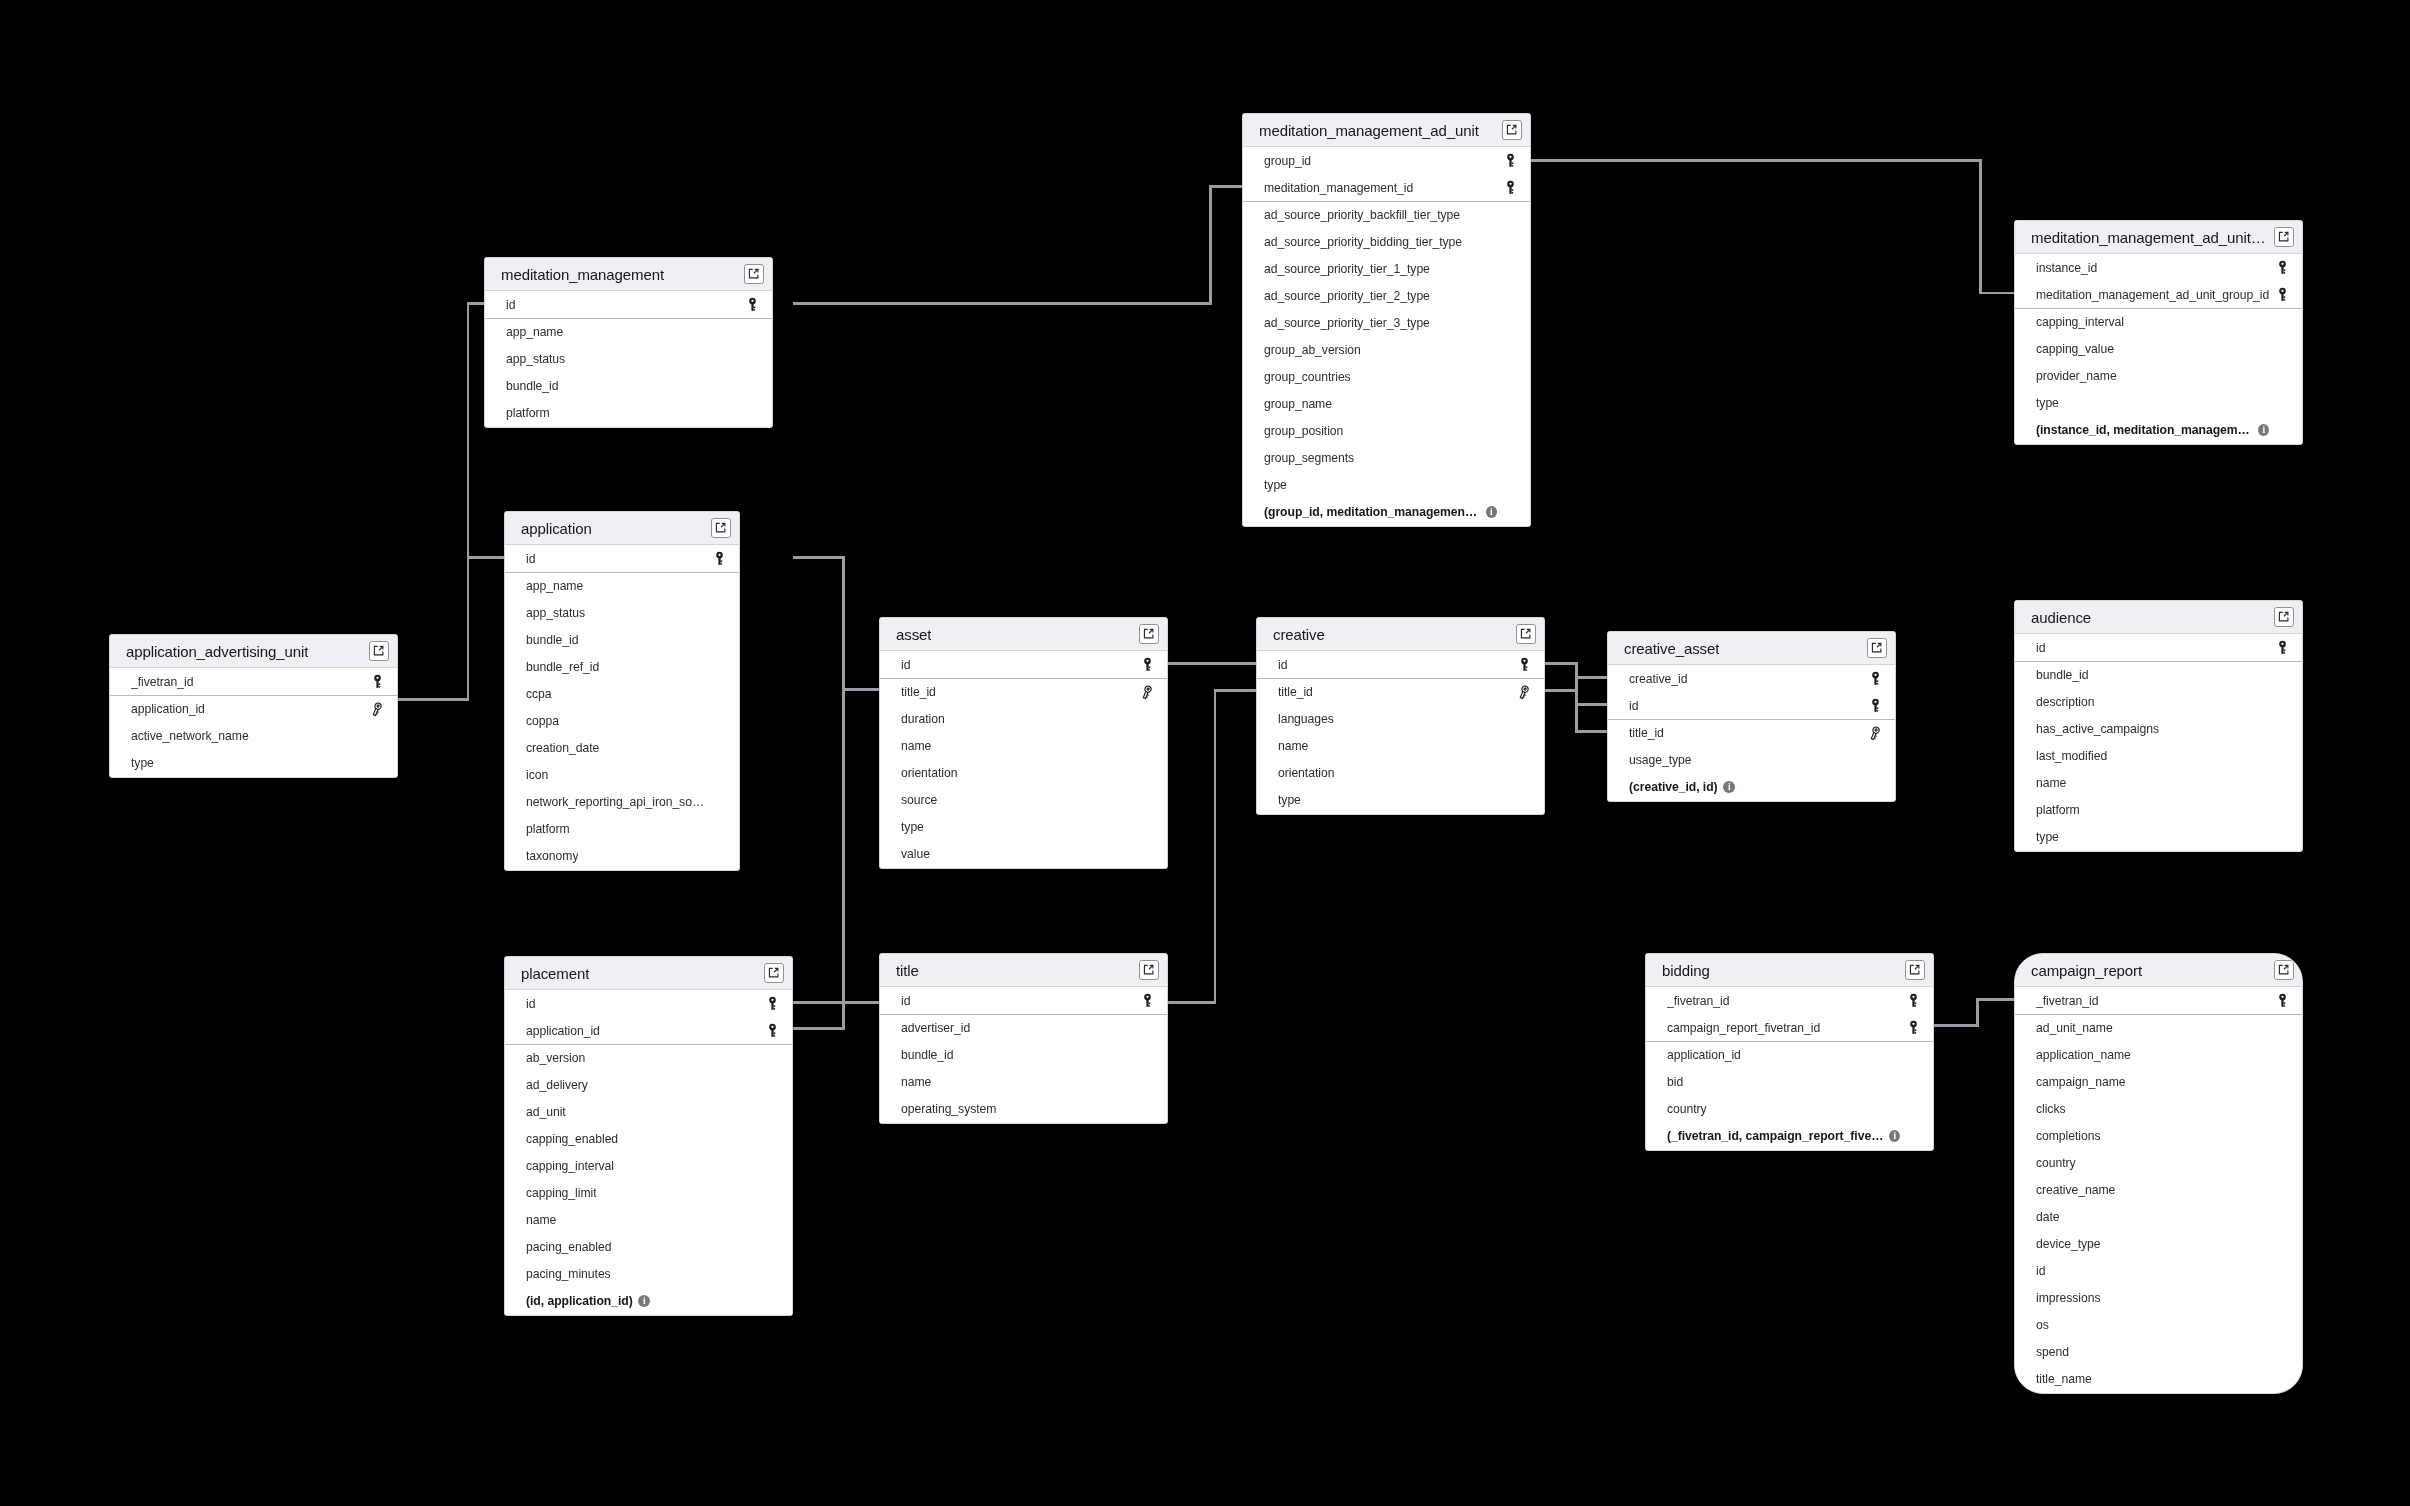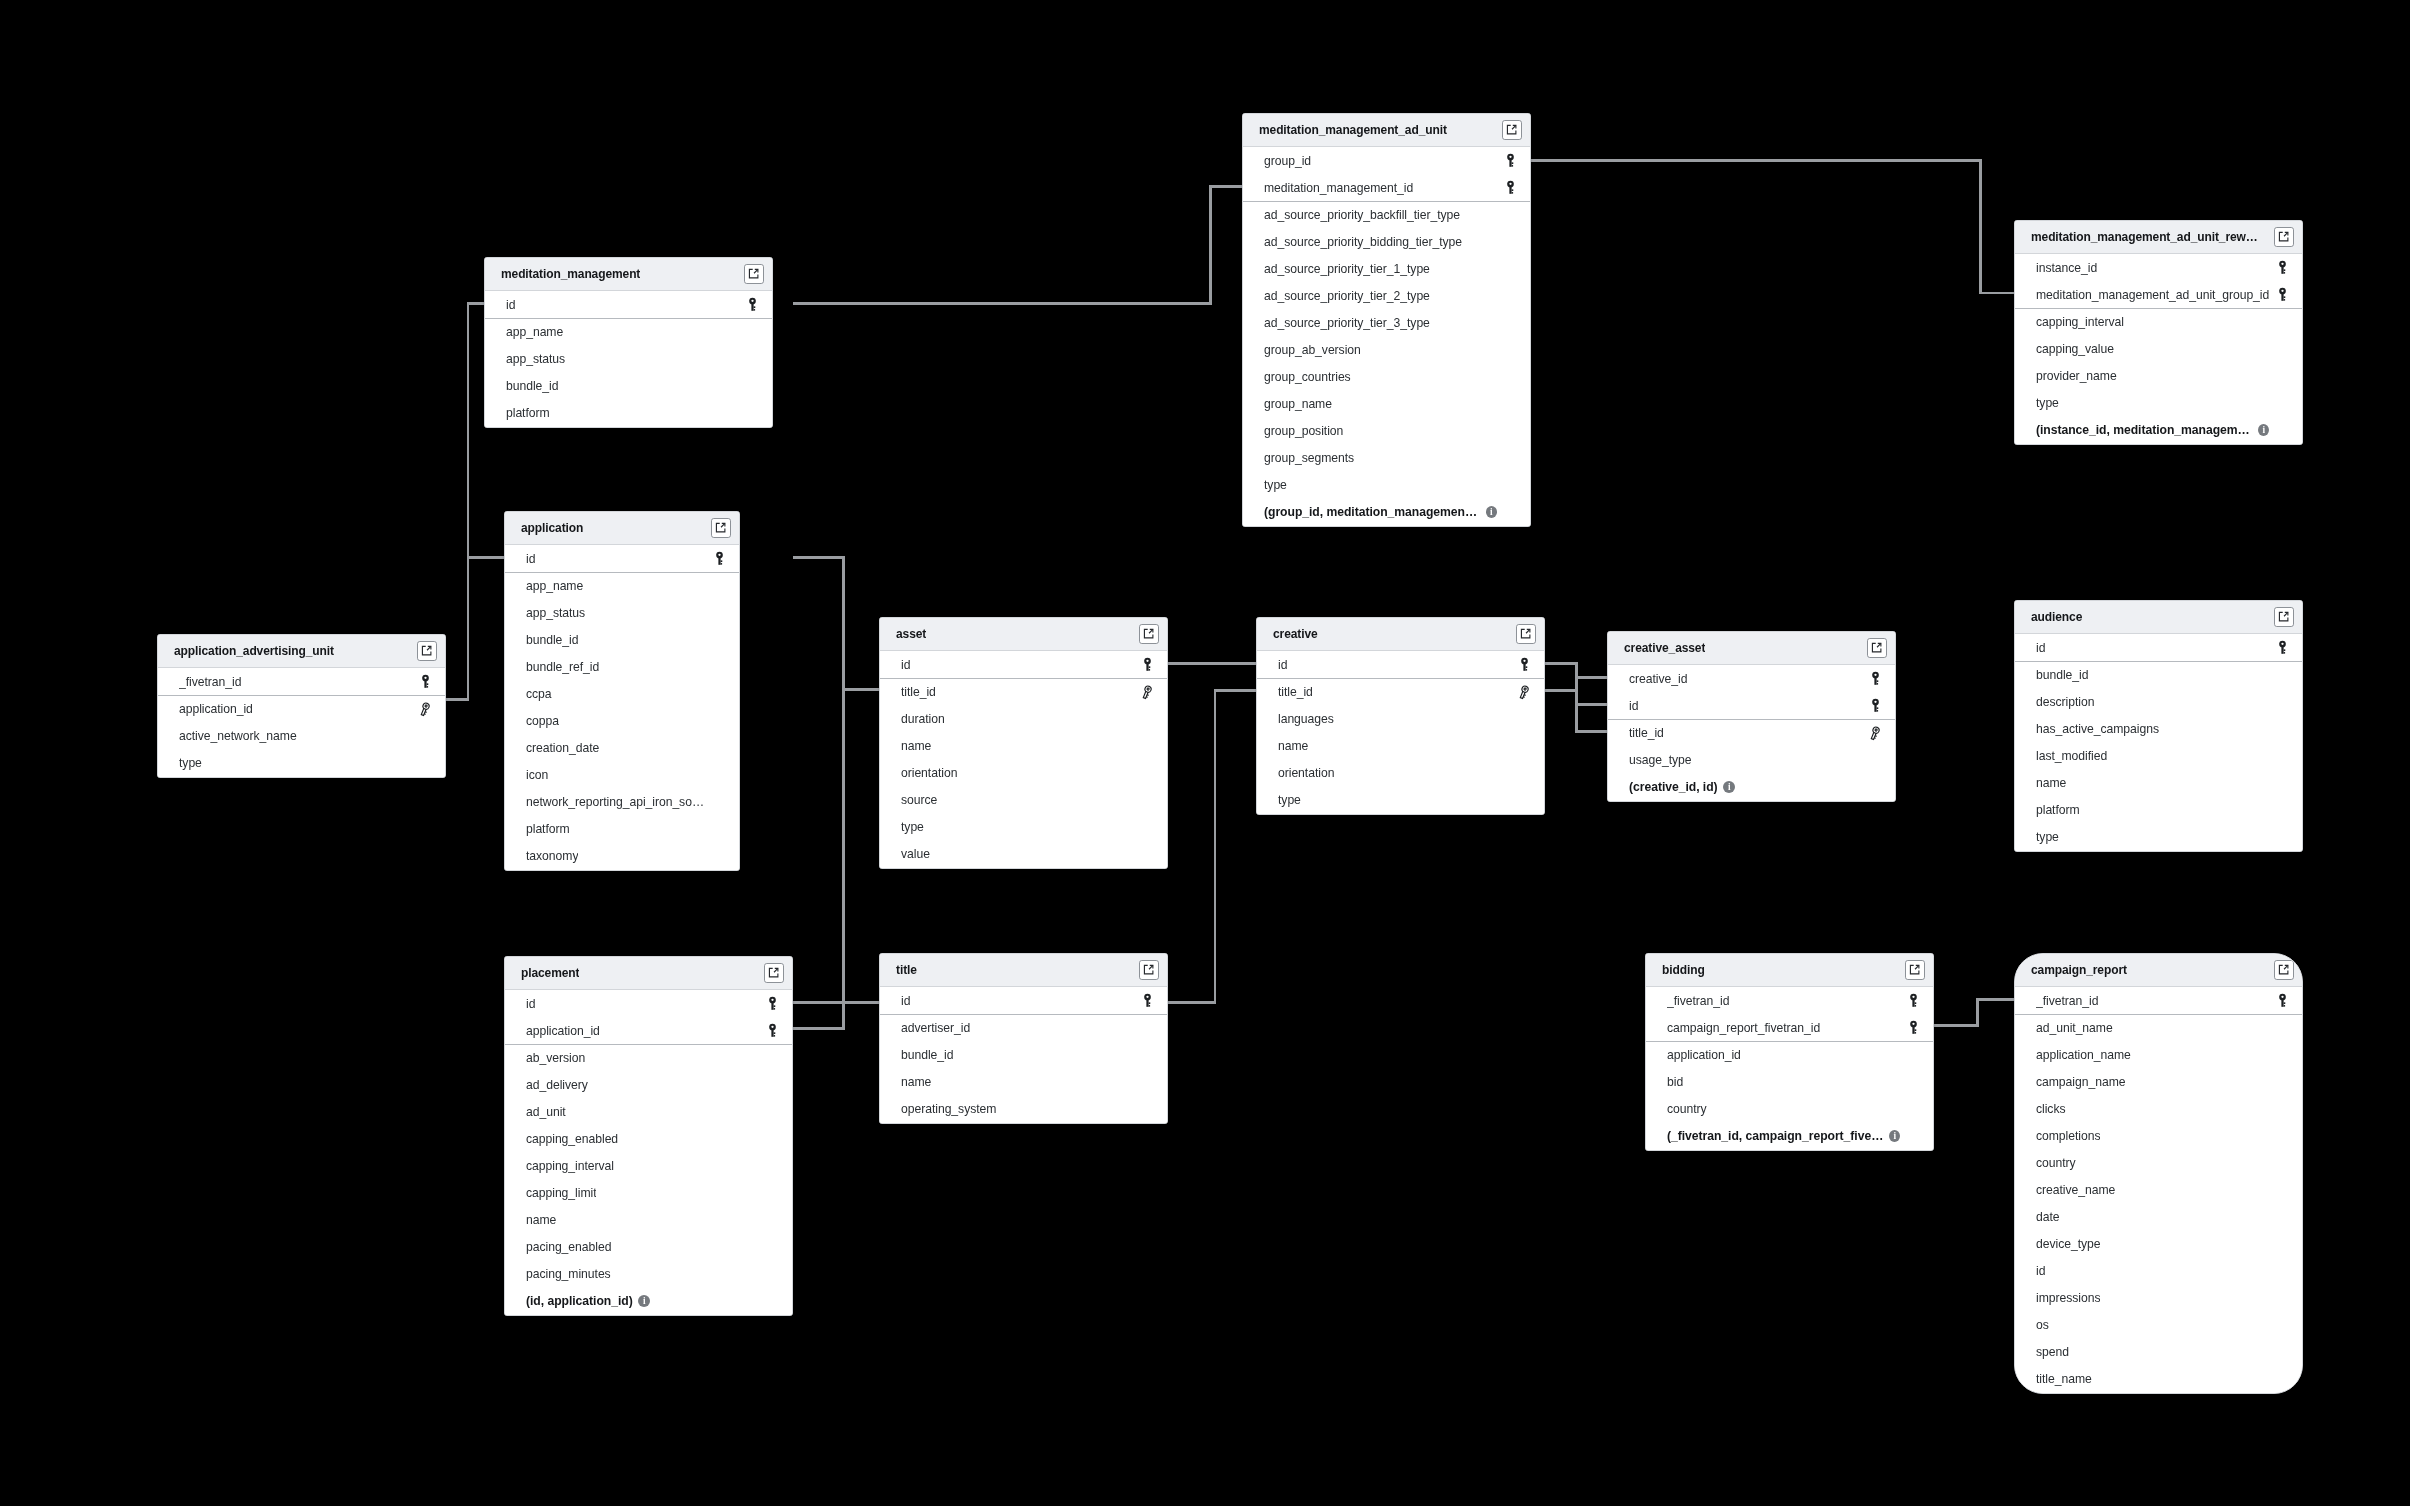--- a/index.html
+++ b/index.html
@@ -38,22 +38,22 @@
   .table-header {
     display: flex;
     align-items: center;
     justify-content: space-between;
     background: #eef0f3;
     border-bottom: 0.9px solid #d3d6da;
     height: 33px;
     padding: 0 8.5px 0 16px;
   }
   .table-title {
-    font-size: 12px;
-    font-weight: bold;
+    font-size: 15px;
+    font-weight: normal;
     color: #15171a;
     white-space: nowrap;
     overflow: hidden;
     text-overflow: ellipsis;
     letter-spacing: -0.1px;
   }
   .expand-icon {
     flex: 0 0 auto;
     width: 20px; height: 20px;
     border: 0.9px solid #8d9298;
@@ -420,21 +420,21 @@
         <div class="field-row">
           <span class="field-name">platform</span>
           <span class="key-slot"></span>
         </div>
         <div class="field-row">
           <span class="field-name">taxonomy</span>
           <span class="key-slot"></span>
         </div>
       </div>
     </div>
-    <div class="table-card" style="left: 109px; top: 634px; width: 289px; margin-left: 48px;">
+    <div class="table-card" style="left: 109px; top: 634px; width: 289px;">
       <div class="table-header">
         <div class="table-title">application_advertising_unit</div>
         <div class="expand-icon">
           <svg width="11.3" height="11.3" viewBox="0 0 12 12">
             <path d="M5 1.5 H1.5 V10.5 H10.5 V7" fill="none" stroke="#26292d" stroke-width="1.2"></path>
             <path d="M7.2 1.5 H10.5 V4.8" fill="none" stroke="#26292d" stroke-width="1.2"></path>
             <path d="M10.5 1.5 L6.4 5.6" fill="none" stroke="#26292d" stroke-width="1.2"></path>
           </svg>
         </div>
       </div>

